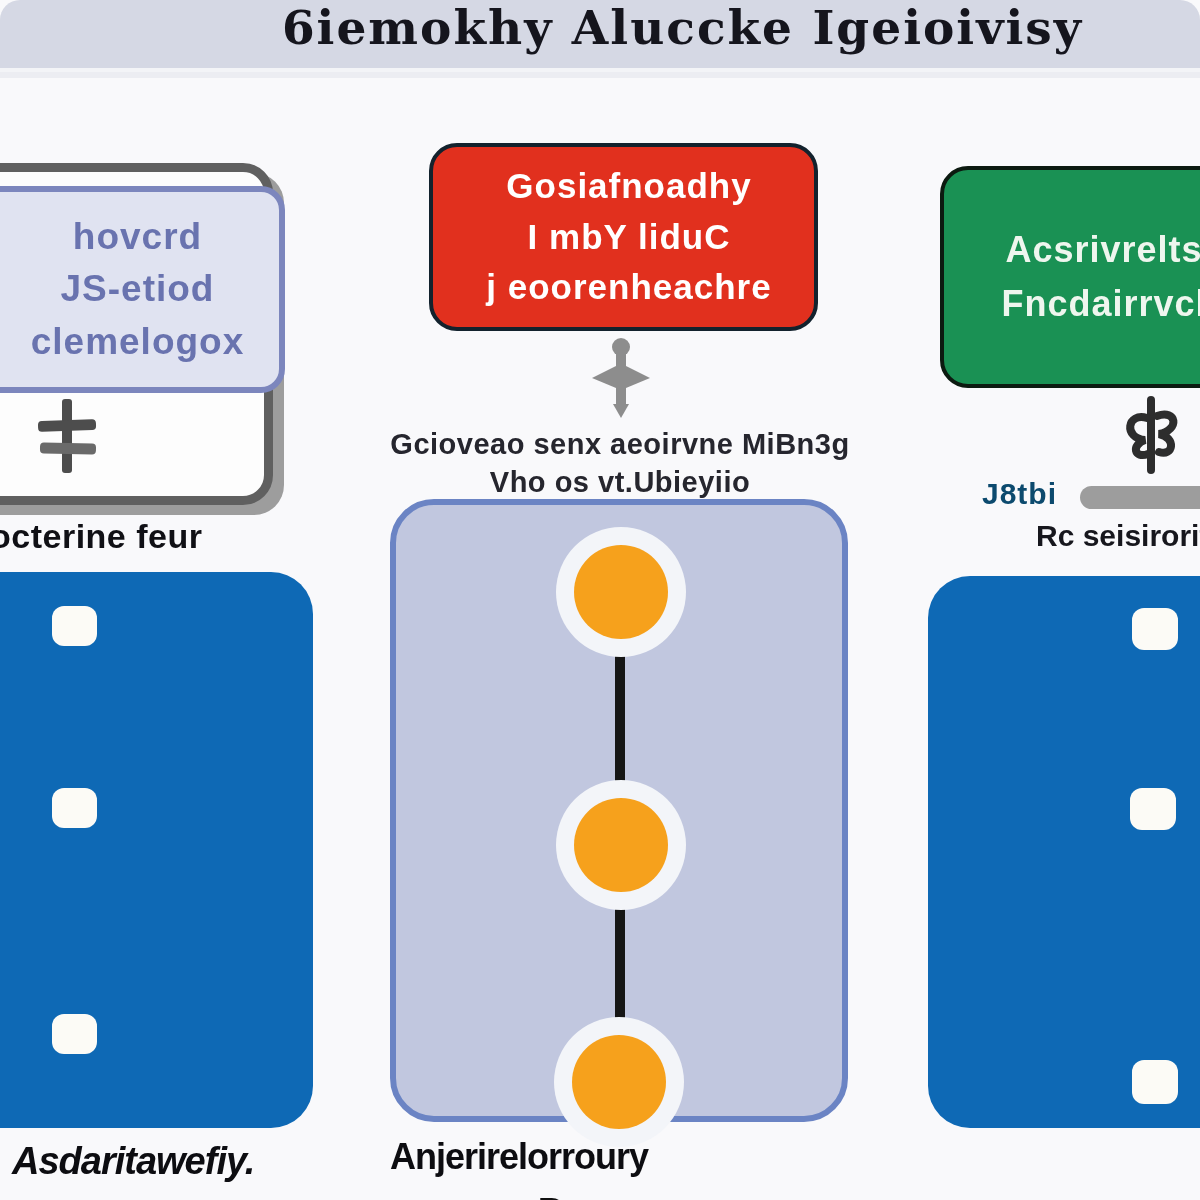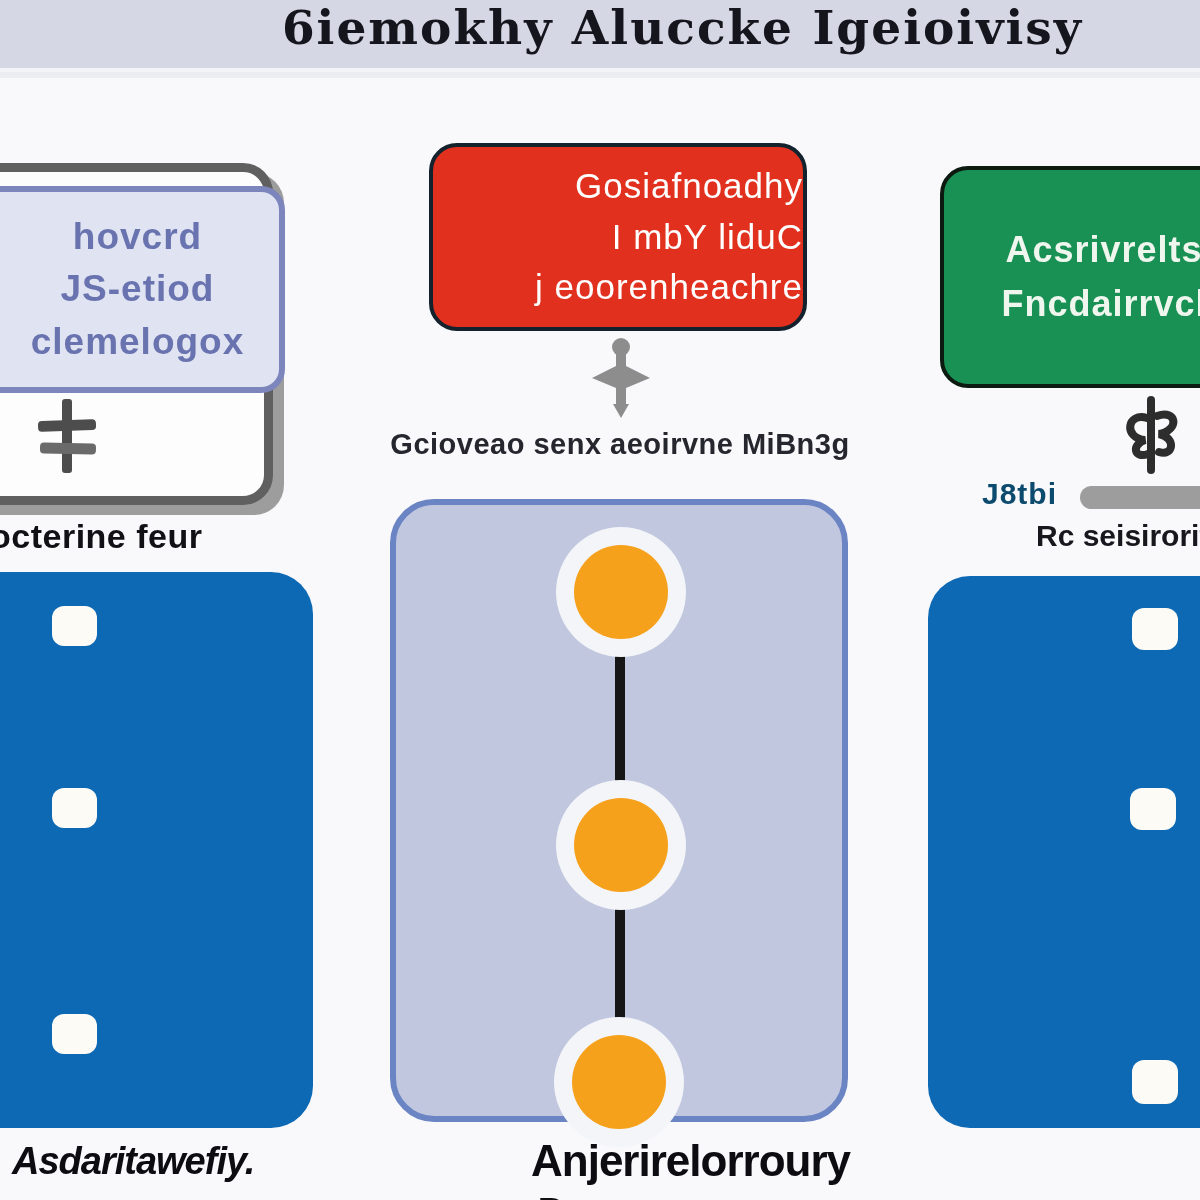--- a/index.html
+++ b/index.html
@@ -5,20 +5,21 @@
   html, body {
     margin: 0; padding: 0;
     width: 1200px; height: 1200px;
     font-family: "Liberation Sans", sans-serif;
     background: #f9f9fb;
   }
   #stage {
     position: absolute; left: 0; top: 0;
     width: 1200px; height: 1200px;
     overflow: hidden;
+    border-radius: 20px;
   }
   
   .titlebar {
     position: absolute; left: 0; top: 0;
     width: 1200px; height: 68px;
     background: #d5d8e4;
     border-bottom: 4px solid #f3f4f7;
     box-shadow: 0 6px 0 rgba(220,221,230,0.45);
   }
   .titlebar .title {
@@ -68,23 +69,23 @@
     width: 45px; height: 40px;
   }
   
   .red-box {
     position: absolute; left: 429px; top: 143px;
     width: 370px; height: 180px;
     background: #e1301e;
     border: 4px solid #13222d;
     border-radius: 28px;
     display: flex; flex-direction: column; justify-content: center;
-    text-align: right; color: #ffffff;
-    font-size: 35px; font-weight: 400; line-height: 1.45;
-    letter-spacing: 1px; z-index: 2;
+    text-align: center; color: #ffffff;
+    font-size: 35px; font-weight: 700; line-height: 1.45;
+    letter-spacing: 1px; z-index: 2; padding-left: 11px;
   }
   .mid-arrow { position: absolute; left: 592px; top: 338px; z-index: 2; }
   .mid-caption {
     position: absolute; left: 370px; width: 500px;
     text-align: center;
     font-size: 29px; font-weight: 700; color: #26262e;
     letter-spacing: 0.5px; z-index: 2; white-space: nowrap;
   }
   .mid-caption.l1 { top: 428px; }
   .mid-caption.l2 { top: 466px; }
@@ -141,21 +142,21 @@
     position: absolute; left: 1036px; top: 519px;
     font-size: 30px; font-weight: 700; color: #17171d;
     white-space: nowrap; z-index: 2;
   }
   
   .bottom-label {
     position: absolute; color: #0d0d11; font-weight: 800;
     white-space: nowrap; z-index: 4;
   }
   .bottom-label.left   { left: 12px;  top: 1140px; font-size: 38px; letter-spacing: -1px; font-style: italic; }
-  .bottom-label.middle { left: 390px; top: 1136px; width: 460px; text-align: right; font-size: 44px; letter-spacing: -1px; }
+  .bottom-label.middle { left: 390px; top: 1136px; width: 460px; text-align: left; font-size: 36px; letter-spacing: -1px; }
   .bottom-label.right  { left: 955px; top: 1141px; font-size: 42px; letter-spacing: -1px; }
   .bottom-partial {
     position: absolute; left: 538px; top: 1190px;
     width: 40px; height: 10px; overflow: hidden;
     font-size: 34px; font-weight: 800; color: #111; z-index: 4;
   }
 </style>
 </head>
 <body>
 
@@ -200,20 +201,21 @@
     <svg width="58" height="80" viewBox="0 0 58 80">
       <circle cx="29" cy="9" r="9" fill="#8d8d8d"></circle>
       <rect x="24" y="6" width="10" height="62" fill="#8d8d8d"></rect>
       <polygon points="0,40 24,28 24,50" fill="#8d8d8d"></polygon>
       <polygon points="58,40 34,28 34,50" fill="#8d8d8d"></polygon>
       <polygon points="21,66 37,66 29,80" fill="#8d8d8d"></polygon>
     </svg>
   </div>
 
   <div class="mid-caption l1">Gcioveao senx aeoirvne MiBn3g</div>
+  <div class="mid-caption l2">Vho os vt.Ubieyiio</div>
 
   <div class="panel-lavender"></div>
   <div class="connector"></div>
 
   <div class="ring n1">
       <div class="core"></div>
     </div>
   <div class="ring n2">
       <div class="core"></div>
     </div>

